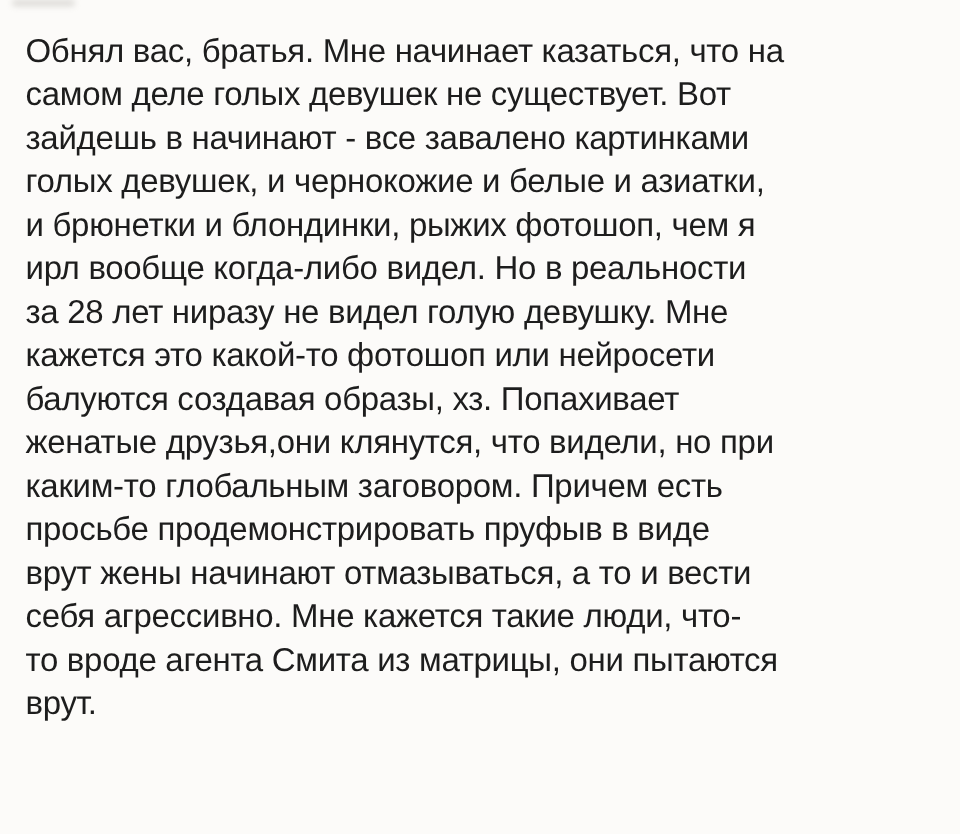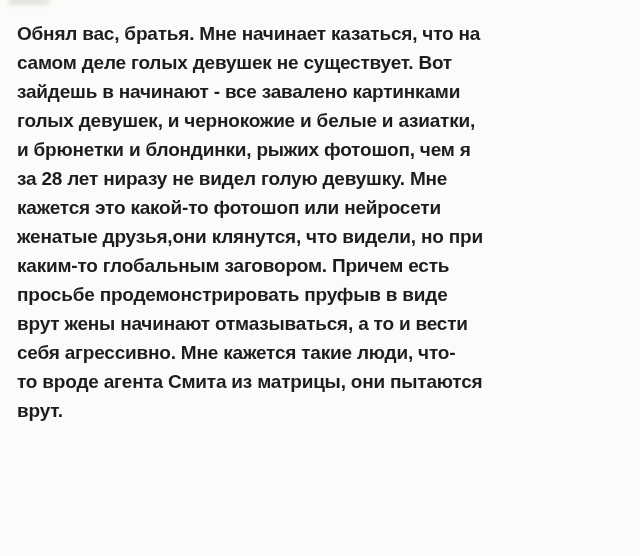--- a/index.html
+++ b/index.html
@@ -14,23 +14,23 @@
     font-family: "Liberation Sans", "DejaVu Sans", sans-serif;
   }
   .post {
     position: absolute;
     left: 17px;
     top: 19px;
     width: 616px;
     color: #1d1d1d;
   }
   .text-line {
-    font-size: 19px;
+    font-size: 22px;
     line-height: 29px;
-    font-weight: 700;
+    font-weight: 400;
     letter-spacing: -0.2px;
     white-space: nowrap;
   }
   
   .smudge {
     position: absolute;
     left: 8px;
     top: 0;
     width: 42px;
     height: 4px;
@@ -44,22 +44,24 @@
 <body style="background: rgb(252, 251, 249);">
 
 <div class="smudge"></div>
 
 <div class="post" id="post-text" style="color: rgb(29, 29, 29);">
     <div class="text-line">Обнял вас, братья. Мне начинает казаться, что на</div>
     <div class="text-line">самом деле голых девушек не существует. Вот</div>
     <div class="text-line">зайдешь в начинают - все завалено картинками</div>
     <div class="text-line">голых девушек, и чернокожие и белые и азиатки,</div>
     <div class="text-line">и брюнетки и блондинки, рыжих фотошоп, чем я</div>
+    <div class="text-line">ирл вообще когда-либо видел. Но в реальности</div>
     <div class="text-line">за 28 лет ниразу не видел голую девушку. Мне</div>
     <div class="text-line">кажется это какой-то фотошоп или нейросети</div>
+    <div class="text-line">балуются создавая образы, хз. Попахивает</div>
     <div class="text-line">женатые друзья,они клянутся, что видели, но при</div>
     <div class="text-line">каким-то глобальным заговором. Причем есть</div>
     <div class="text-line">просьбе продемонстрировать пруфыв в виде</div>
     <div class="text-line">врут жены начинают отмазываться, а то и вести</div>
     <div class="text-line">себя агрессивно. Мне кажется такие люди, что-</div>
     <div class="text-line">то вроде агента Смита из матрицы, они пытаются</div>
     <div class="text-line">врут.</div>
   </div>
 
 </body></html>

